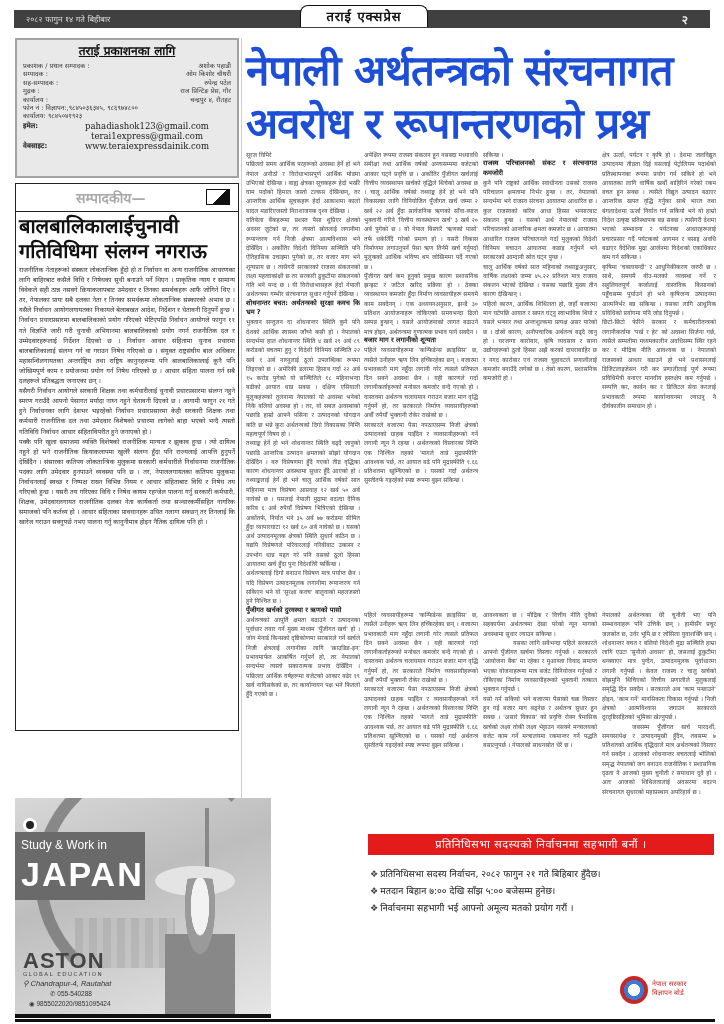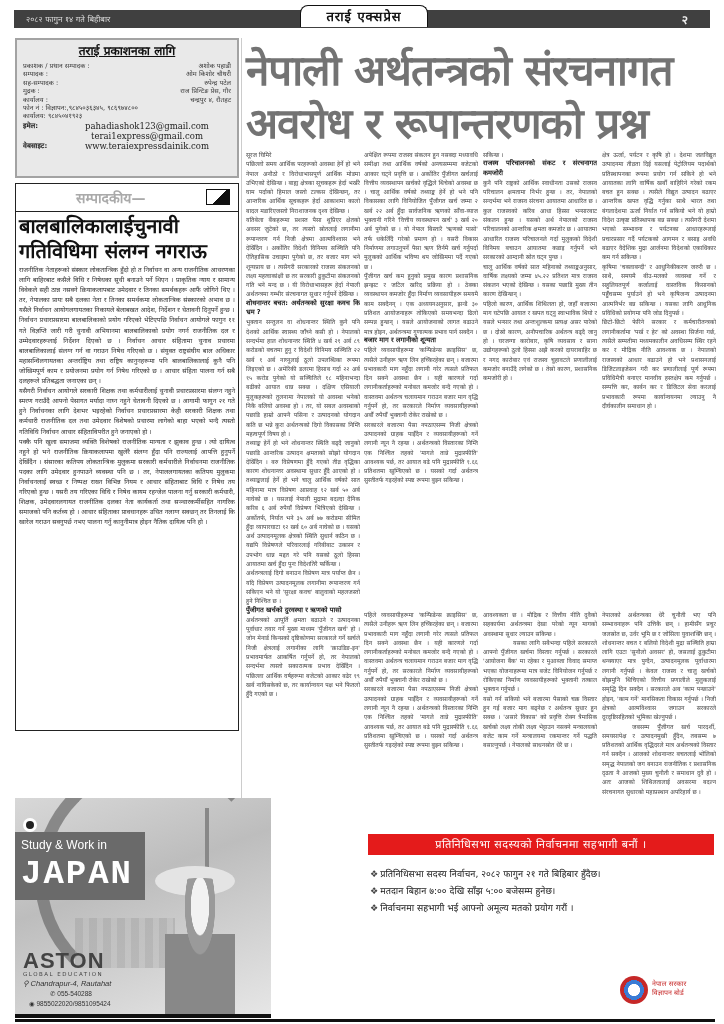--- a/index.html
+++ b/index.html
@@ -28,33 +28,33 @@
   .ed-title { padding: 2px 3px 0 3px; font-size: 20px; font-weight: bold; line-height: 25px; color: #111; text-align: justify; }
   .ed-title .l1 { display: flex; }
   .ed-body { padding: 1px 3px; font-size: 6.4px; line-height: 10.1px; color: #333; text-align: justify; }
   .ed-body p { margin: 0; }
 
   .ad-japan { position: absolute; left: 15px; top: 798px; width: 256px; height: 220px; background: linear-gradient(160deg, #d8d8d8 0%, #bdbdbd 40%, #e6e6e6 100%); overflow: hidden; border-bottom: 4px solid #111; }
   .ad-japan .arc { position: absolute; left: 20px; top: -40px; width: 240px; height: 240px; border: 12px solid #6b6b6b; border-radius: 50%; border-right-color: transparent; border-bottom-color: transparent; opacity: .7; }
   .ad-japan .band { position: absolute; left: 0; top: 34px; width: 130px; height: 68px; background: #6a6a6a; }
   .ad-japan .dot { position: absolute; left: 8px; top: 20px; width: 14px; height: 14px; background: #222; border-radius: 50%; border: 3px solid #fff; }
   .ad-japan .sw { position: absolute; left: 6px; top: 40px; color: #fff; font-size: 12px; font-family: "Liberation Sans", sans-serif; }
-  .ad-japan .jp { position: absolute; left: 6px; top: 56px; color: #fff; font-size: 34px; font-weight: bold; font-family: Liberation Mono, monospace; letter-spacing: 2px; line-height: 40px; }
+  .ad-japan .jp { position: absolute; left: 6px; top: 56px; color: #fff; font-size: 34px; font-weight: bold; font-family: Liberation Sans, sans-serif; letter-spacing: 2px; line-height: 40px; }
   .ad-japan .woman { position: absolute; left: 150px; top: 80px; width: 70px; height: 140px; background: radial-gradient(ellipse at 50% 20%, #f2f2f2 0 18%, #9a9a9a 19% 30%, transparent 31%), linear-gradient(180deg, transparent 40%, #888 40%); border-radius: 30px 30px 0 0; }
   .ad-japan .hat { position: absolute; left: 140px; top: 68px; width: 80px; height: 30px; background: #e4e4e4; border-radius: 50%; }
   .ad-japan .tower { position: absolute; left: 190px; top: 10px; width: 4px; height: 70px; background: #888; }
   .ad-japan .city { position: absolute; left: 60px; top: 120px; width: 100px; height: 50px; background: repeating-linear-gradient(90deg, #a8a8a8 0 8px, #bcbcbc 8px 14px); opacity: .6; }
   .ad-japan .brand { position: absolute; left: 8px; top: 150px; font-size: 22px; font-weight: bold; color: #444; font-family: "Liberation Sans", sans-serif; letter-spacing: 1px; }
   .ad-japan .sub { position: absolute; left: 8px; top: 173px; font-size: 5.5px; letter-spacing: 1.5px; color: #444; }
   .ad-japan .addr { position: absolute; left: 8px; top: 181px; font-size: 7.5px; color: #333; font-style: italic; font-family: "Liberation Sans", sans-serif; }
   .ad-japan .tel { position: absolute; left: 35px; top: 192px; font-size: 6.5px; color: #333; font-family: "Liberation Sans", sans-serif; }
   .ad-japan .mob { position: absolute; left: 14px; top: 202px; font-size: 6.5px; color: #333; font-family: "Liberation Sans", sans-serif; }
 
   
-  .headline { position: absolute; left: 246px; top: 44px; width: 470px; font-size: 42px; font-weight: bold; line-height: 53px; color: #737373; letter-spacing: -1px; }
+  .headline { position: absolute; left: 246px; top: 44px; width: 470px; font-size: 42px; font-weight: bold; line-height: 53px; color: #1d4ed8; letter-spacing: -1px; }
   .cols { position: absolute; left: 246px; top: 150px; width: 470px; height: 460px; display: flex; gap: 5px; }
   .col { flex: 1; font-size: 6px; line-height: 9.3px; color: #444; text-align: justify; overflow: hidden; }
   .col .sub { font-weight: bold; color: #222; font-size: 6.6px; }
   .col p { margin: 0; }
   .cols2 { position: absolute; left: 364px; top: 610px; width: 352px; height: 228px; display: flex; gap: 5px; }
   .colLeftLong { position: absolute; left: 246px; top: 150px; width: 114px; height: 690px; font-size: 6px; line-height: 9.3px; color: #444; text-align: justify; overflow: hidden; }
 
   .vrule { position: absolute; left: 241px; top: 38px; width: 1px; height: 980px; background: #ccc; }
 
   

